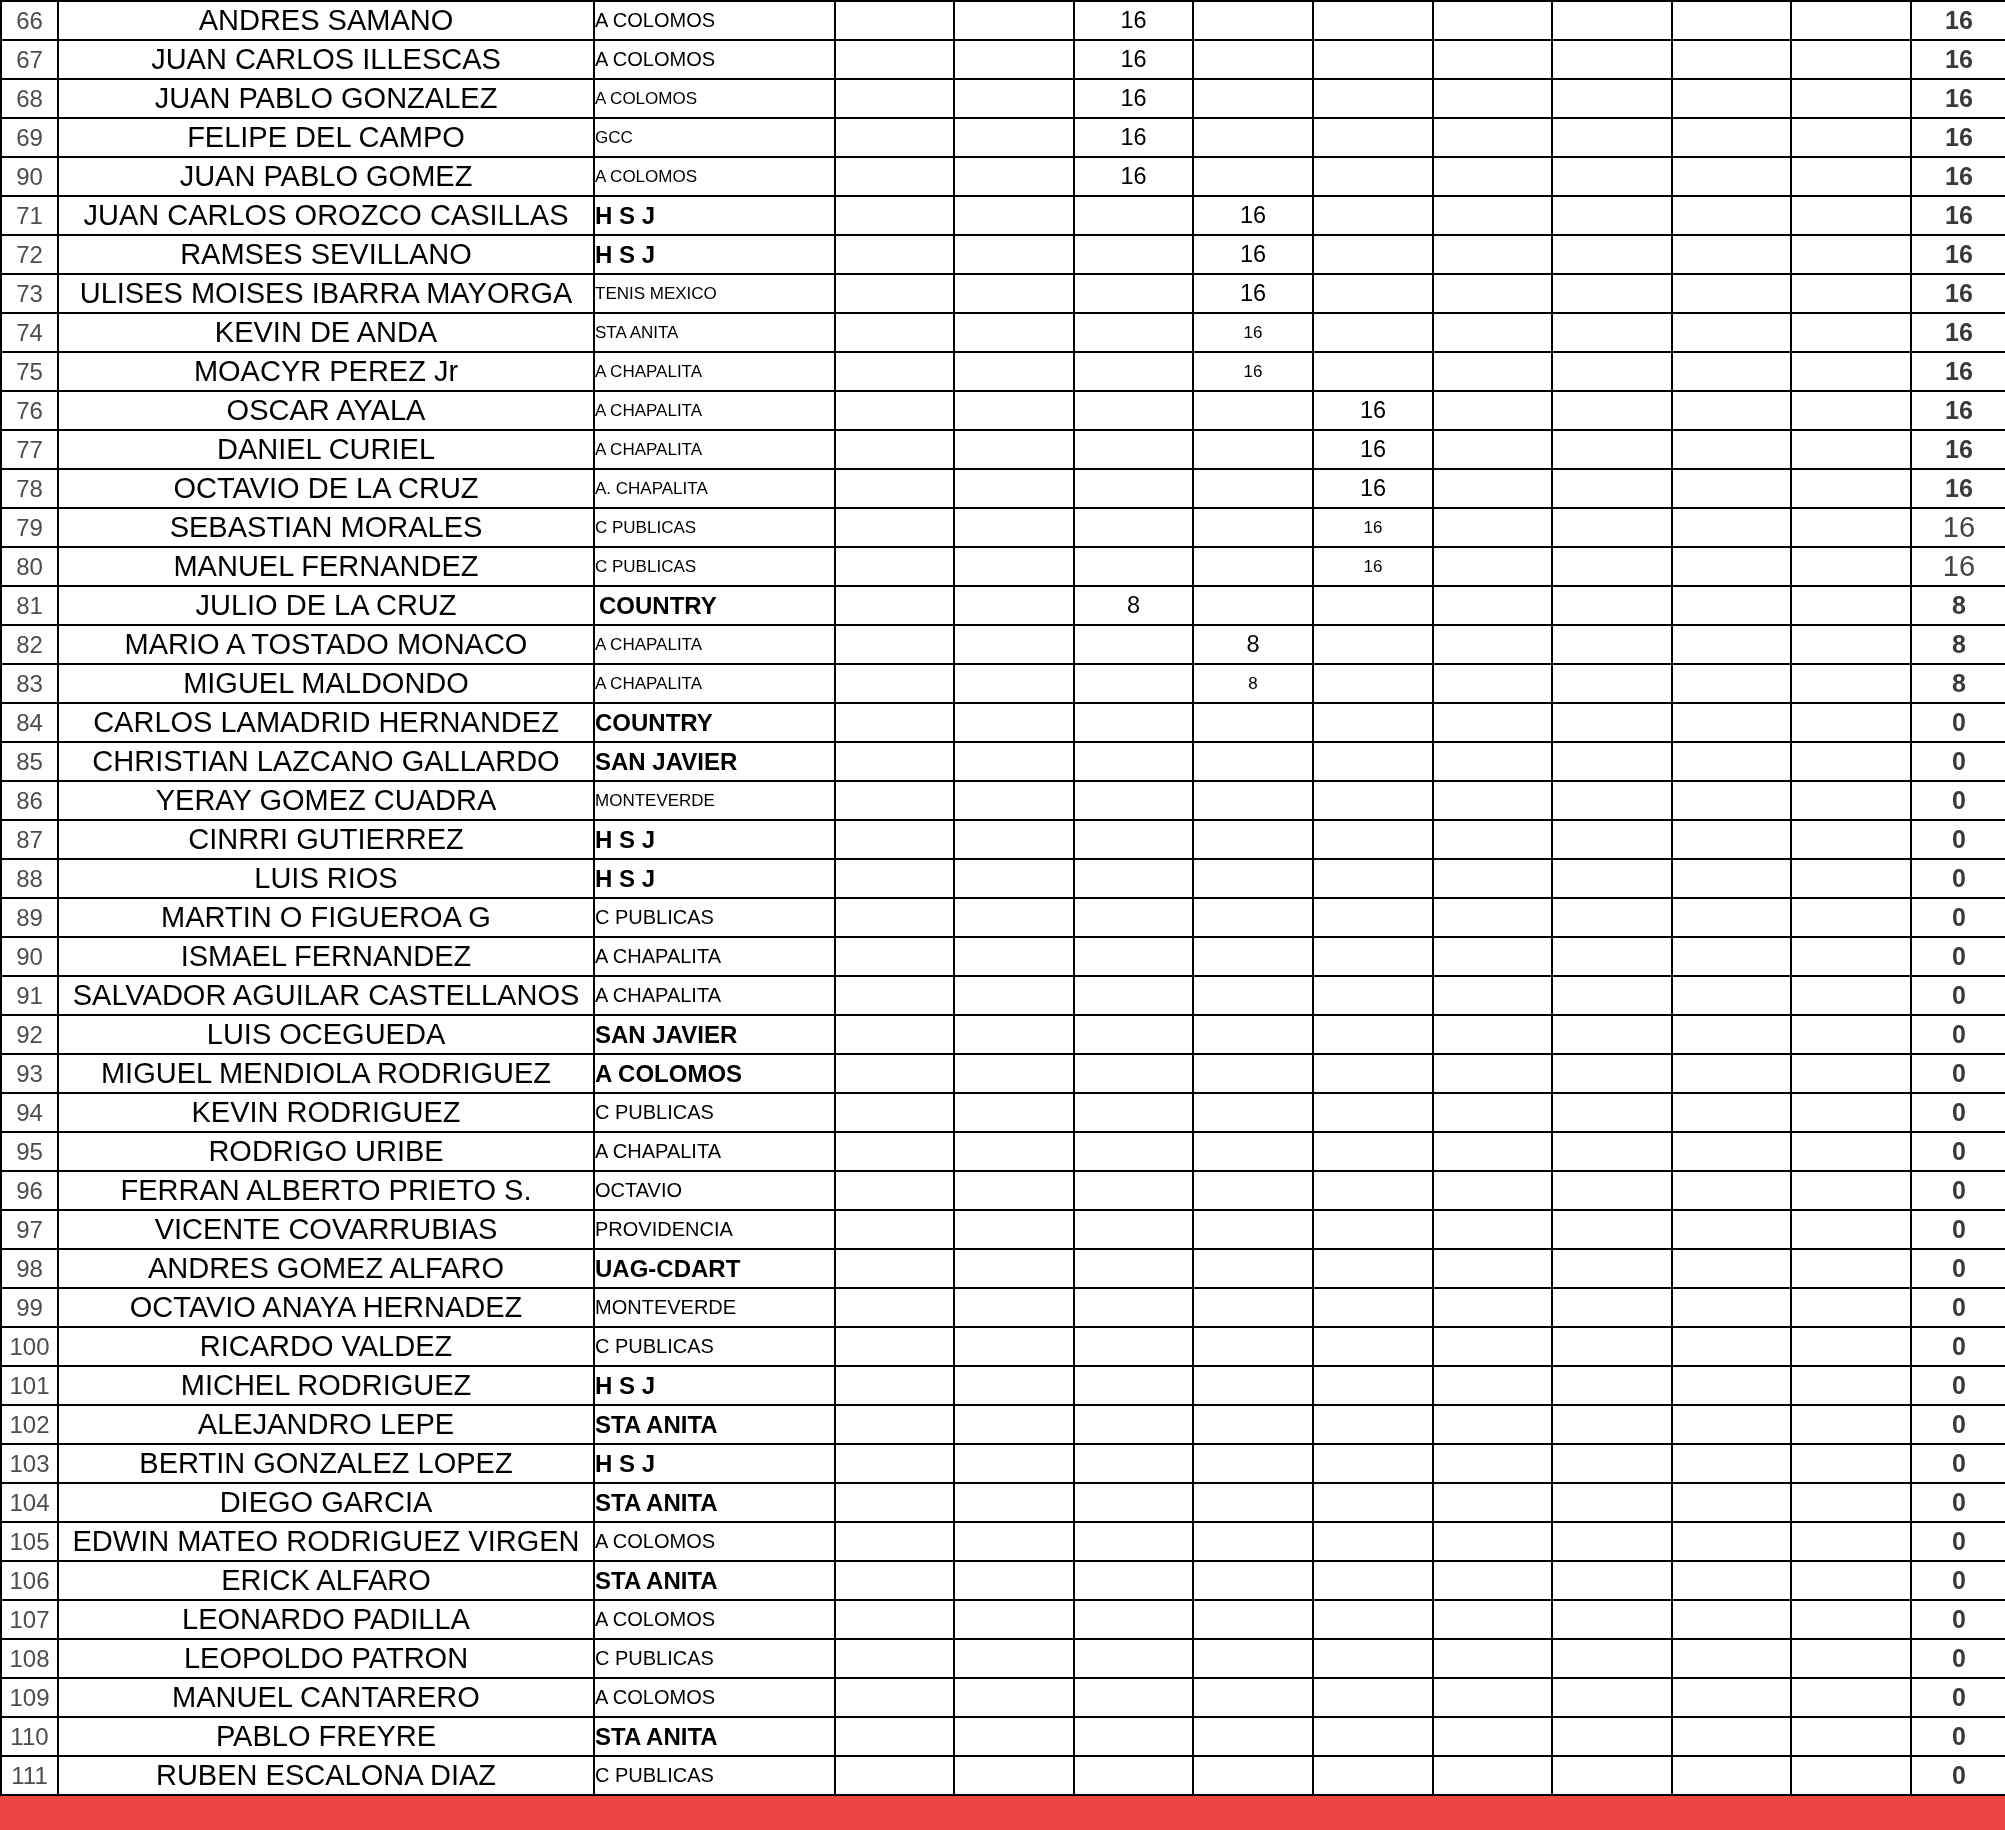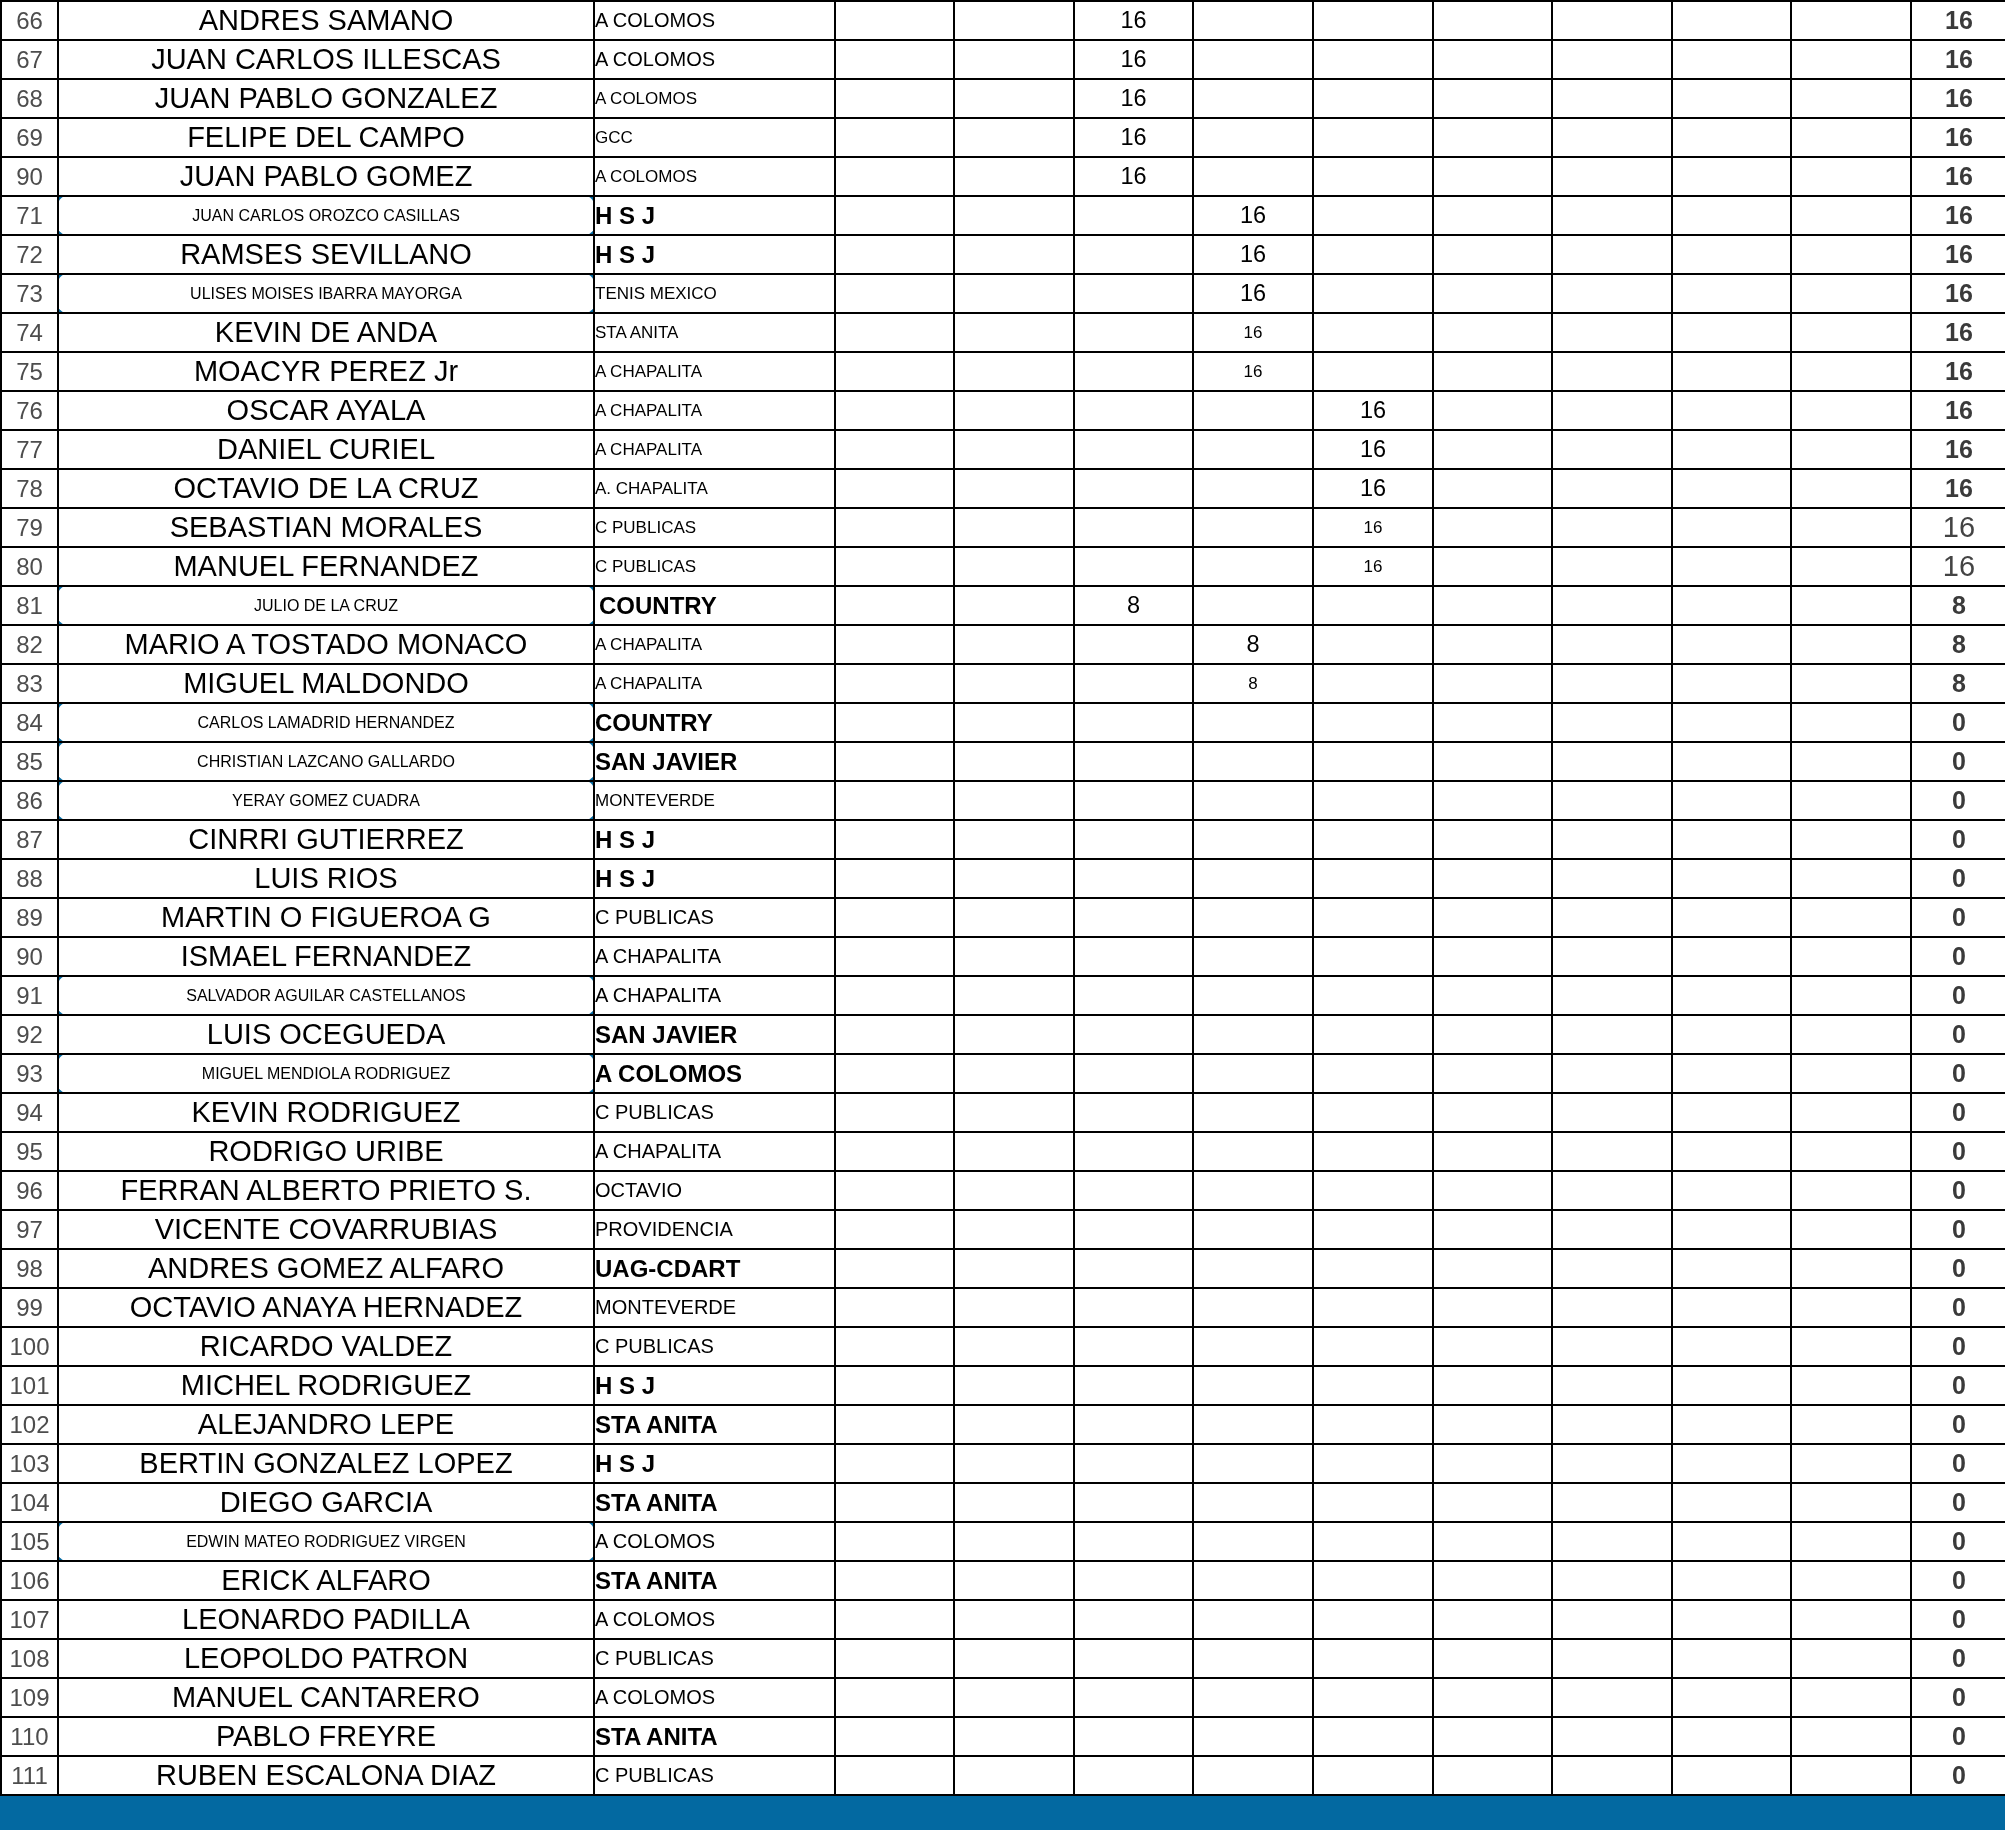--- a/index.html
+++ b/index.html
@@ -1,21 +1,21 @@
 <!DOCTYPE html>
 <html style="font-size:13px"><head>
 <meta charset="utf-8">
 <style>
   html,body{margin:0;padding:0;background:#ffffff;}
   .sheet{
     position:relative;
     width:2006px;
     height:1830px;
     overflow:hidden;
-    background:#0369a1;
+    background:#ef4444;
     font-family:"Liberation Sans", sans-serif;
   }
   table.grid{
     border-collapse:collapse;
     table-layout:fixed;
     width:2006px;
   }
   table.grid td{
     border:2.8px solid #000000;
     padding:0;
@@ -29,21 +29,21 @@
     text-align:center;
     color:#4d4d4d;
     font-size:24px;
   }
   td.name{
     text-align:center;
     padding-left:7.3px;
     font-size:29px;
     color:#000000;
   }
-  td.name.sz-s{font-size:16px;border-radius:9px;}
+  td.name.sz-s{font-size:29px;}
   td.club{
     text-align:left;
     color:#000000;
     font-size:20px;
   }
   td.club.sz-s{font-size:17px;}
   td.club.sz-m{font-size:20px;}
   td.club.sz-l{font-size:24px;font-weight:bold;}
   td.club.al-left{text-align:left;padding-left:4px;}
   td.pts{

